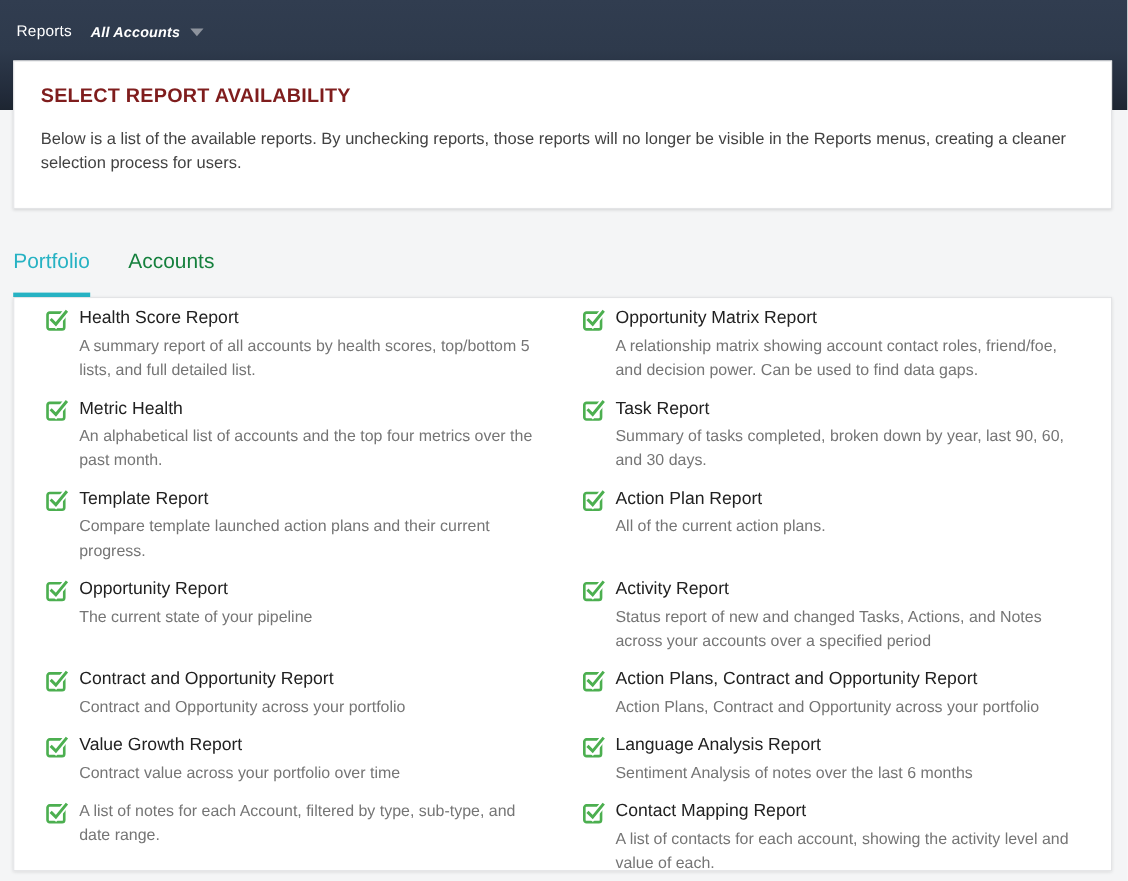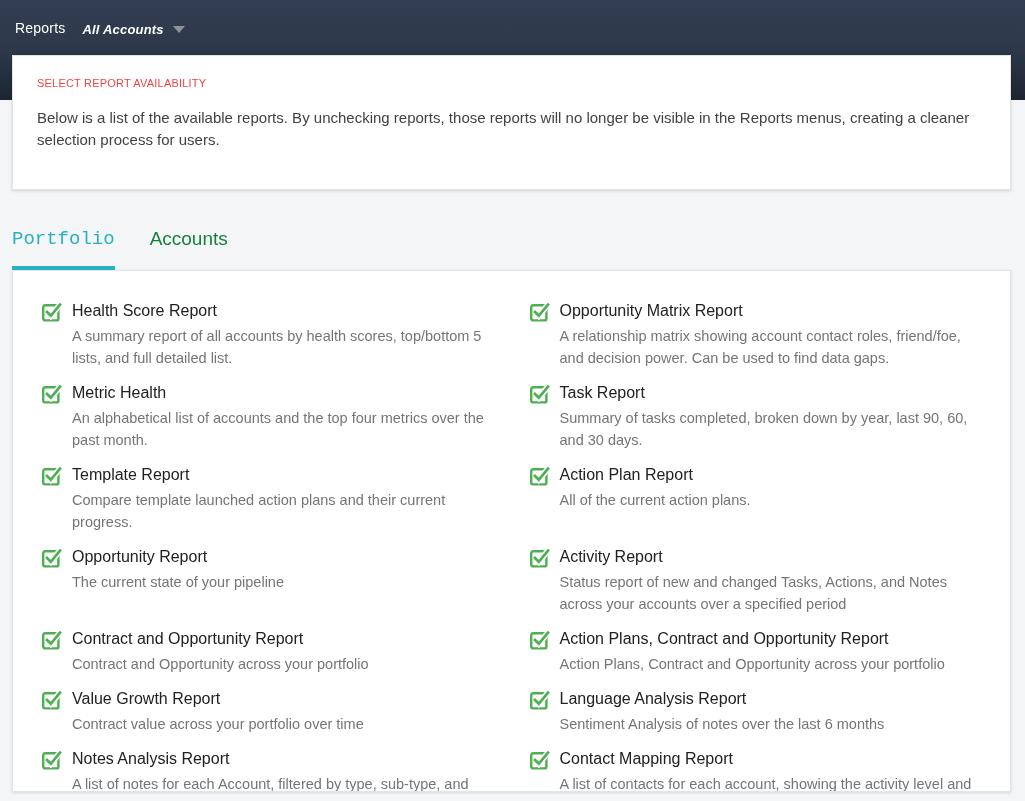--- a/index.html
+++ b/index.html
@@ -59,23 +59,23 @@
     z-index: 2;
     margin: -45px 14px 0 12px;
     height: 135px;
     box-sizing: border-box;
     background: #ffffff;
     border: 1px solid #e3e4e6;
     box-shadow: 0 1px 3px rgba(0,0,0,0.14);
     padding: 21px 24px 0 24px;
   }
   .intro-heading {
-    font-size: 11px;
-    font-weight: 400;
-    color: #ef4444;
+    font-size: 18px;
+    font-weight: 700;
+    color: #7f1d1d;
     letter-spacing: 0.2px;
     margin: 0 0 2px 0;
   }
   .intro-body {
     margin: 18px 0 0 0;
     font-size: 15px;
     line-height: 22px;
     color: #424242;
     max-width: 950px;
   }
@@ -90,32 +90,31 @@
     font-size: 19px;
     padding-bottom: 16px;
     margin-right: 35px;
     cursor: pointer;
     color: #15803d;
     border-bottom: 4px solid transparent;
   }
   .tab.active {
     color: #26b2c3;
     border-bottom-color: #26b2c3;
-    font-family: Liberation Mono, monospace;
   }
 
   
   .content-card {
     margin: 0 14px 0 12px;
     background: #ffffff;
     border: 1px solid #e3e4e6;
     box-shadow: 0 1px 3px rgba(0,0,0,0.12);
     box-sizing: border-box;
     height: 522px;
-    padding: 29px 24px 14px 28px;
+    padding: 8px 24px 14px 28px;
     overflow: hidden;
   }
   .reports-grid {
     display: grid;
     grid-template-columns: 1fr 1fr;
     column-gap: 30px;
     row-gap: 13px;
   }
   .report-item {
     display: flex;
@@ -339,21 +338,20 @@
 
   <div class="report-item">
     <span class="checkbox">
       <svg width="22" height="22" viewBox="0 0 22 22">
         <rect x="2.2" y="4.2" width="15.2" height="15.2" rx="2" fill="#ffffff" stroke="#4caf50" stroke-width="2.4"></rect>
         <path d="M6 11 L9.8 14.8 L19 3.6" fill="none" stroke="#ffffff" stroke-width="6" stroke-linecap="butt"></path>
         <path d="M6 11 L9.8 14.8 L19 3.6" fill="none" stroke="#4caf50" stroke-width="2.7" stroke-linecap="square" stroke-linejoin="miter"></path>
       </svg>
     </span>
     <span class="report-text">
-      <div class="report-title">Notes Analysis Report</div>
       <div class="report-desc">A list of notes for each Account, filtered by type, sub-type, and date range.</div>
     </span>
   </div>
 
   <div class="report-item">
     <span class="checkbox">
       <svg width="22" height="22" viewBox="0 0 22 22">
         <rect x="2.2" y="4.2" width="15.2" height="15.2" rx="2" fill="#ffffff" stroke="#4caf50" stroke-width="2.4"></rect>
         <path d="M6 11 L9.8 14.8 L19 3.6" fill="none" stroke="#ffffff" stroke-width="6" stroke-linecap="butt"></path>
         <path d="M6 11 L9.8 14.8 L19 3.6" fill="none" stroke="#4caf50" stroke-width="2.7" stroke-linecap="square" stroke-linejoin="miter"></path>

